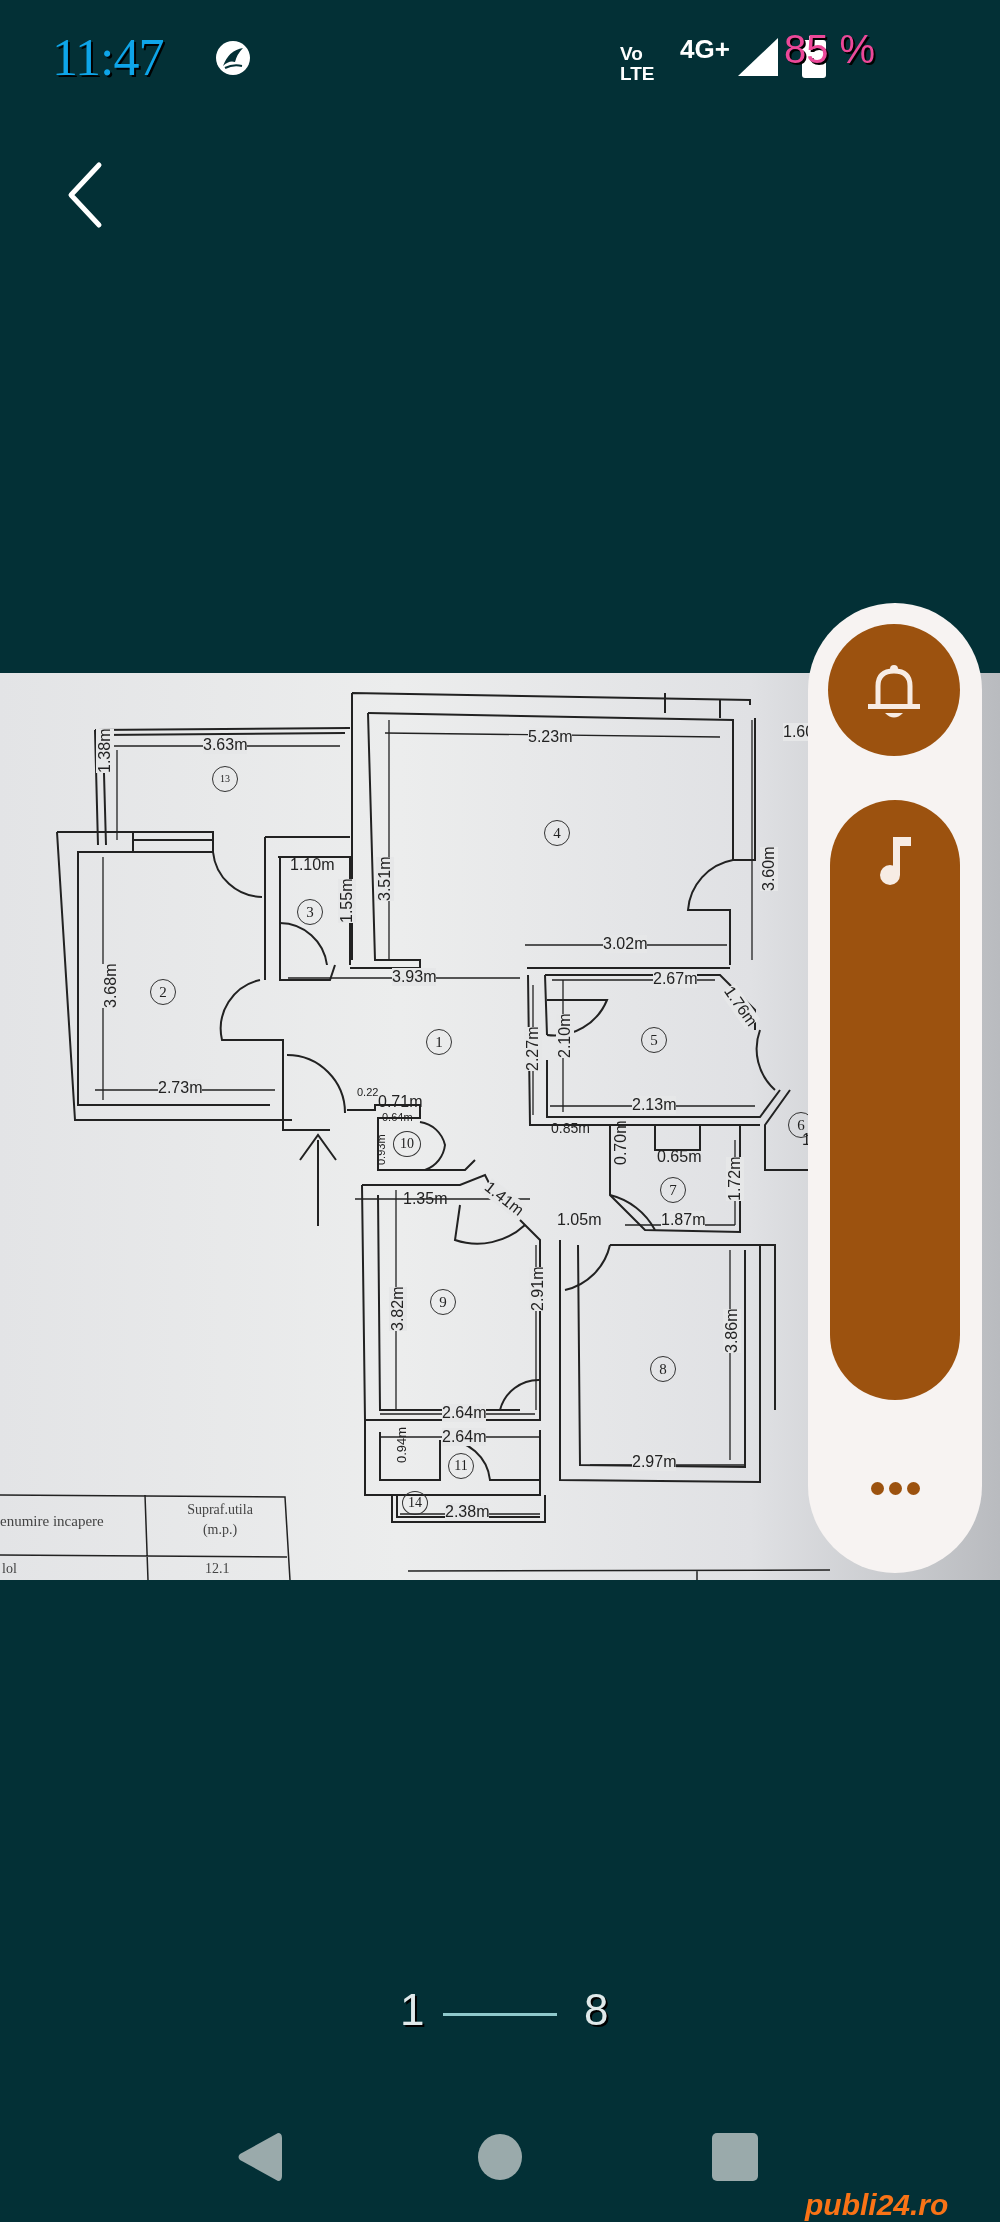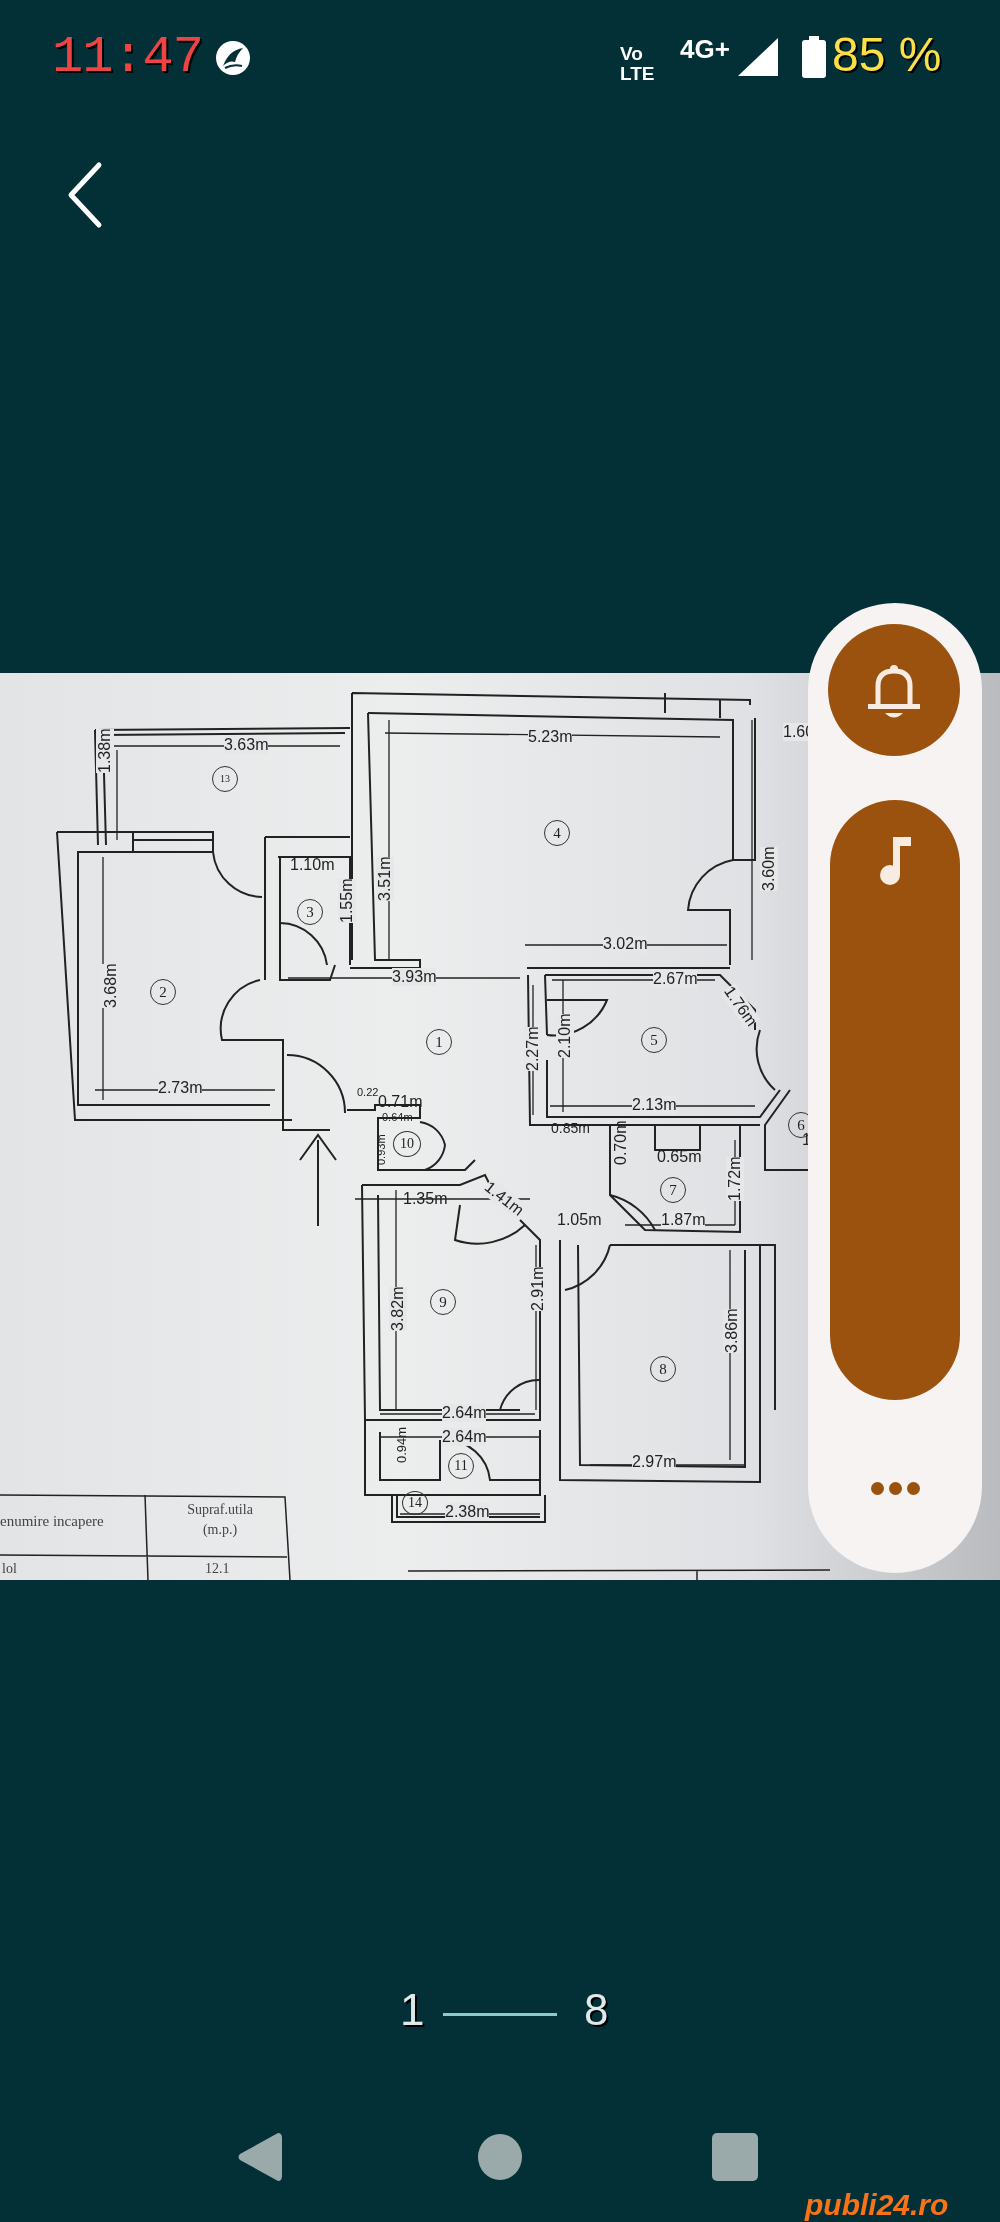--- a/index.html
+++ b/index.html
@@ -1,24 +1,24 @@
 <!DOCTYPE html>
 <html><head>
 <meta charset="utf-8">
 <style>
   html,body{margin:0;padding:0;}
   body{width:1000px;height:2222px;background:#033036;position:relative;overflow:hidden;font-family:"Liberation Sans",sans-serif;color:#fff;}
   .status-bar{position:absolute;left:0;top:0;width:1000px;height:120px;}
-  .time{position:absolute;left:52px;top:28px;font-family:Liberation Mono, monospace;font-size:52px;color:#ef4444;text-shadow:2px 2px 0 #000;letter-spacing:-1px;}
+  .time{position:absolute;left:52px;top:28px;font-family:Liberation Serif, serif;font-size:52px;color:#0ea5e9;text-shadow:2px 2px 0 #000;letter-spacing:-1px;}
   .app-icon{position:absolute;left:215px;top:40px;width:36px;height:36px;}
   .volte{position:absolute;left:620px;top:44px;font-size:19px;font-weight:bold;line-height:20px;color:#fff;}
   .net{position:absolute;left:680px;top:34px;font-size:26px;font-weight:bold;color:#fff;}
   .signal{position:absolute;left:738px;top:38px;width:40px;height:38px;}
   .battery{position:absolute;left:802px;top:36px;width:24px;height:42px;}
-  .batt-pct{position:absolute;left:832px;top:27px;font-size:48px;color:#fde047;text-shadow:2px 2px 0 #000;}
+  .batt-pct{position:absolute;left:784px;top:27px;font-size:40px;color:#ec4899;text-shadow:2px 2px 0 #000;}
   .back-btn{position:absolute;left:55px;top:155px;width:60px;height:80px;cursor:pointer;}
   .photo{position:absolute;left:0;top:673px;width:1000px;height:907px;background:linear-gradient(90deg,#e3e4e6 0%,#eceded 40%,#e0e1e4 75%,#b9bbbf 100%);overflow:hidden;}
   .photo svg{position:absolute;left:0;top:0;}
   .overlay-panel{position:absolute;left:808px;top:603px;width:174px;height:970px;background:#f7f3f2;border-radius:87px;}
   .bell-btn{position:absolute;left:828px;top:624px;width:132px;height:132px;border-radius:50%;background:#9c520f;cursor:pointer;}
   .music-btn{position:absolute;left:830px;top:800px;width:130px;height:600px;border-radius:65px;background:#9c520f;cursor:pointer;}
   .more-btn{position:absolute;left:858px;top:1470px;width:74px;height:36px;cursor:pointer;display:flex;align-items:center;justify-content:center;gap:5px;}
   .more-btn span{width:13px;height:13px;border-radius:50%;background:#9c520f;display:block;}
   .pager{position:absolute;left:0;top:1985px;width:1000px;height:60px;}
   .pager .cur{position:absolute;left:400px;top:0;font-size:44px;color:#dfe9ea;text-shadow:2px 2px 0 #000;}
@@ -145,21 +145,21 @@
     <span style="position:absolute;left:426px;top:356px;border:1.5px solid #333;border-radius:50%;width:24px;height:24px;text-align:center;line-height:24px;font-family:'Liberation Serif',serif;font-size:15px;">1</span>
     <span style="position:absolute;left:641px;top:354px;border:1.5px solid #333;border-radius:50%;width:24px;height:24px;text-align:center;line-height:24px;font-family:'Liberation Serif',serif;font-size:15px;">5</span>
     <span style="position:absolute;left:788px;top:439px;border:1.5px solid #333;border-radius:50%;width:24px;height:24px;text-align:center;line-height:24px;font-family:'Liberation Serif',serif;font-size:15px;">6</span>
     <span style="position:absolute;left:660px;top:504px;border:1.5px solid #333;border-radius:50%;width:24px;height:24px;text-align:center;line-height:24px;font-family:'Liberation Serif',serif;font-size:15px;">7</span>
     <span style="position:absolute;left:393px;top:458px;border:1.5px solid #333;border-radius:50%;width:26px;height:24px;text-align:center;line-height:24px;font-family:'Liberation Serif',serif;font-size:14px;">10</span>
     <span style="position:absolute;left:430px;top:616px;border:1.5px solid #333;border-radius:50%;width:24px;height:24px;text-align:center;line-height:24px;font-family:'Liberation Serif',serif;font-size:15px;">9</span>
     <span style="position:absolute;left:650px;top:683px;border:1.5px solid #333;border-radius:50%;width:24px;height:24px;text-align:center;line-height:24px;font-family:'Liberation Serif',serif;font-size:15px;">8</span>
     <span style="position:absolute;left:448px;top:780px;border:1.5px solid #333;border-radius:50%;width:24px;height:24px;text-align:center;line-height:24px;font-family:'Liberation Serif',serif;font-size:14px;">11</span>
     <span style="position:absolute;left:402px;top:818px;border:1.5px solid #333;border-radius:50%;width:24px;height:22px;text-align:center;line-height:22px;font-family:'Liberation Serif',serif;font-size:14px;">14</span>
 
-    <span style="position:absolute;left:203px;top:63px;background:#e6e7e8;margin-left:21px;">3.63m</span>
+    <span style="position:absolute;left:203px;top:63px;background:#e6e7e8;">3.63m</span>
     <span style="position:absolute;left:528px;top:55px;background:#e6e7e8;">5.23m</span>
     <span style="position:absolute;left:783px;top:50px;background:#e6e7e8;">1.60m</span>
     <span style="position:absolute;left:290px;top:183px;">1.10m</span>
     <span style="position:absolute;left:392px;top:295px;background:#e6e7e8;">3.93m</span>
     <span style="position:absolute;left:603px;top:262px;background:#e6e7e8;">3.02m</span>
     <span style="position:absolute;left:629px;top:297px;background:#e6e7e8;margin-left:24px;">2.67m</span>
     <span style="position:absolute;left:158px;top:406px;background:#e6e7e8;">2.73m</span>
     <span style="position:absolute;left:632px;top:423px;background:#e6e7e8;">2.13m</span>
     <span style="position:absolute;left:357px;top:413px;font-size:11px;">0.22</span>
     <span style="position:absolute;left:378px;top:420px;">0.71m</span>

